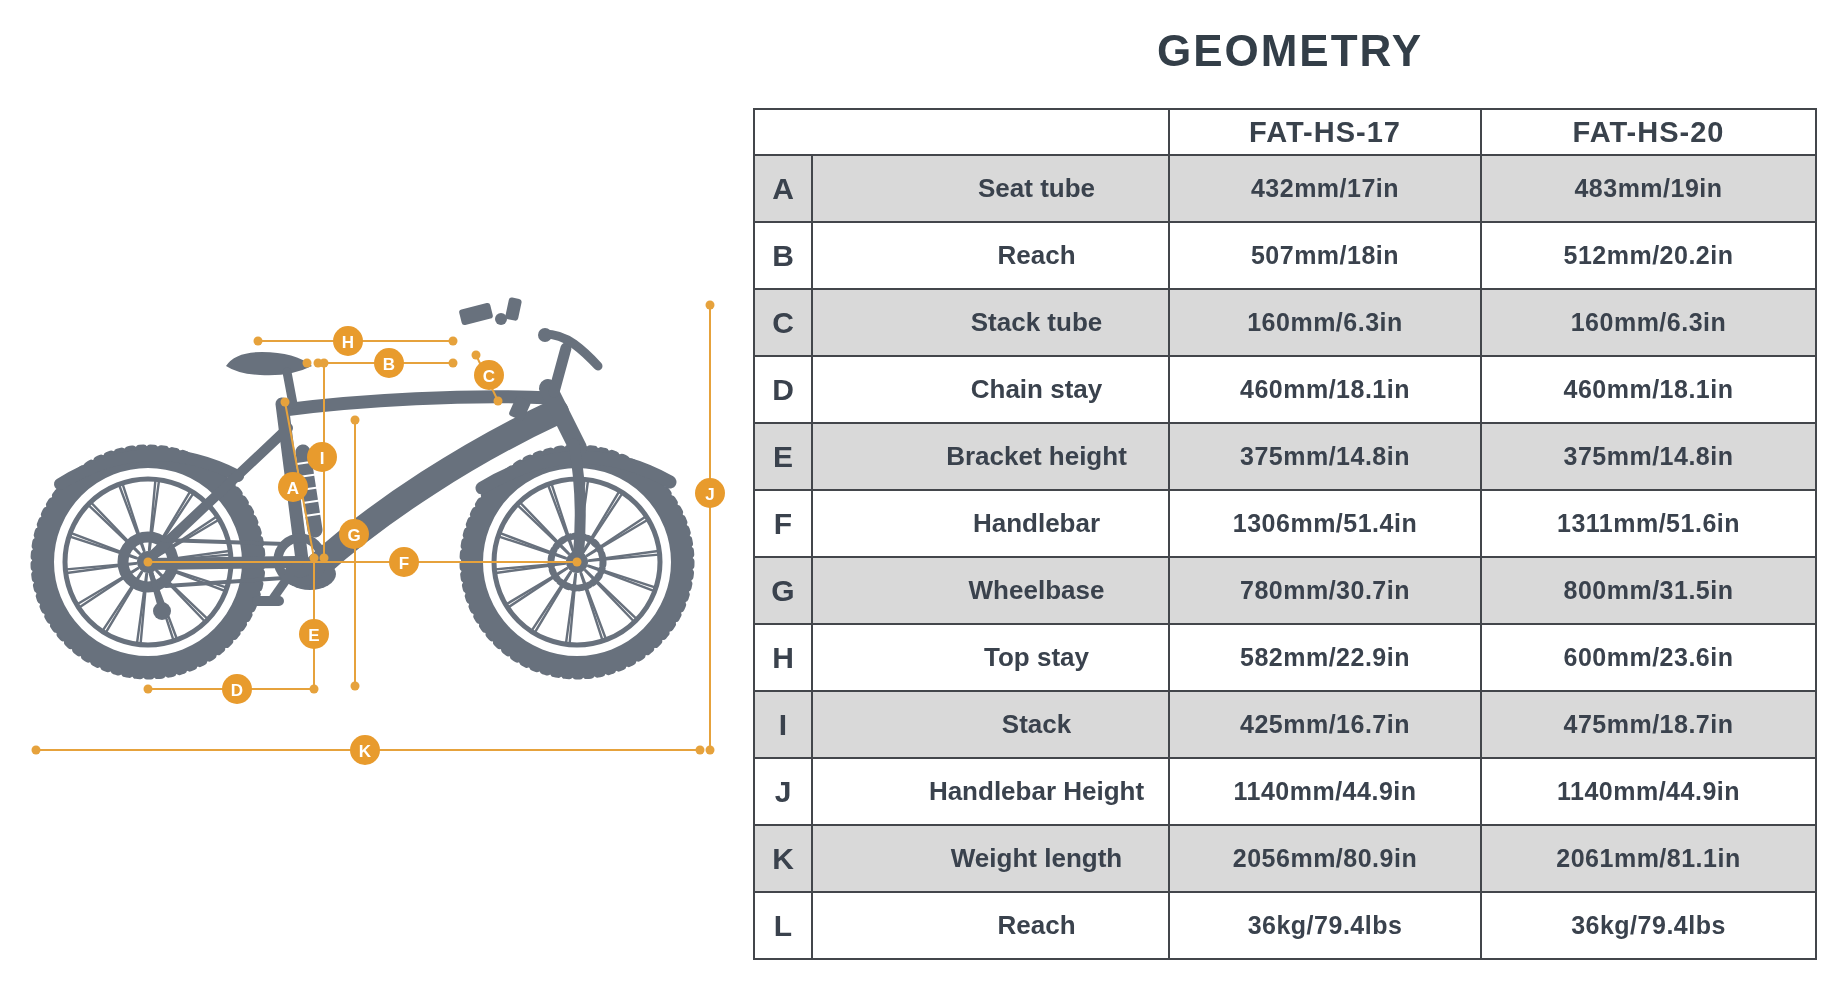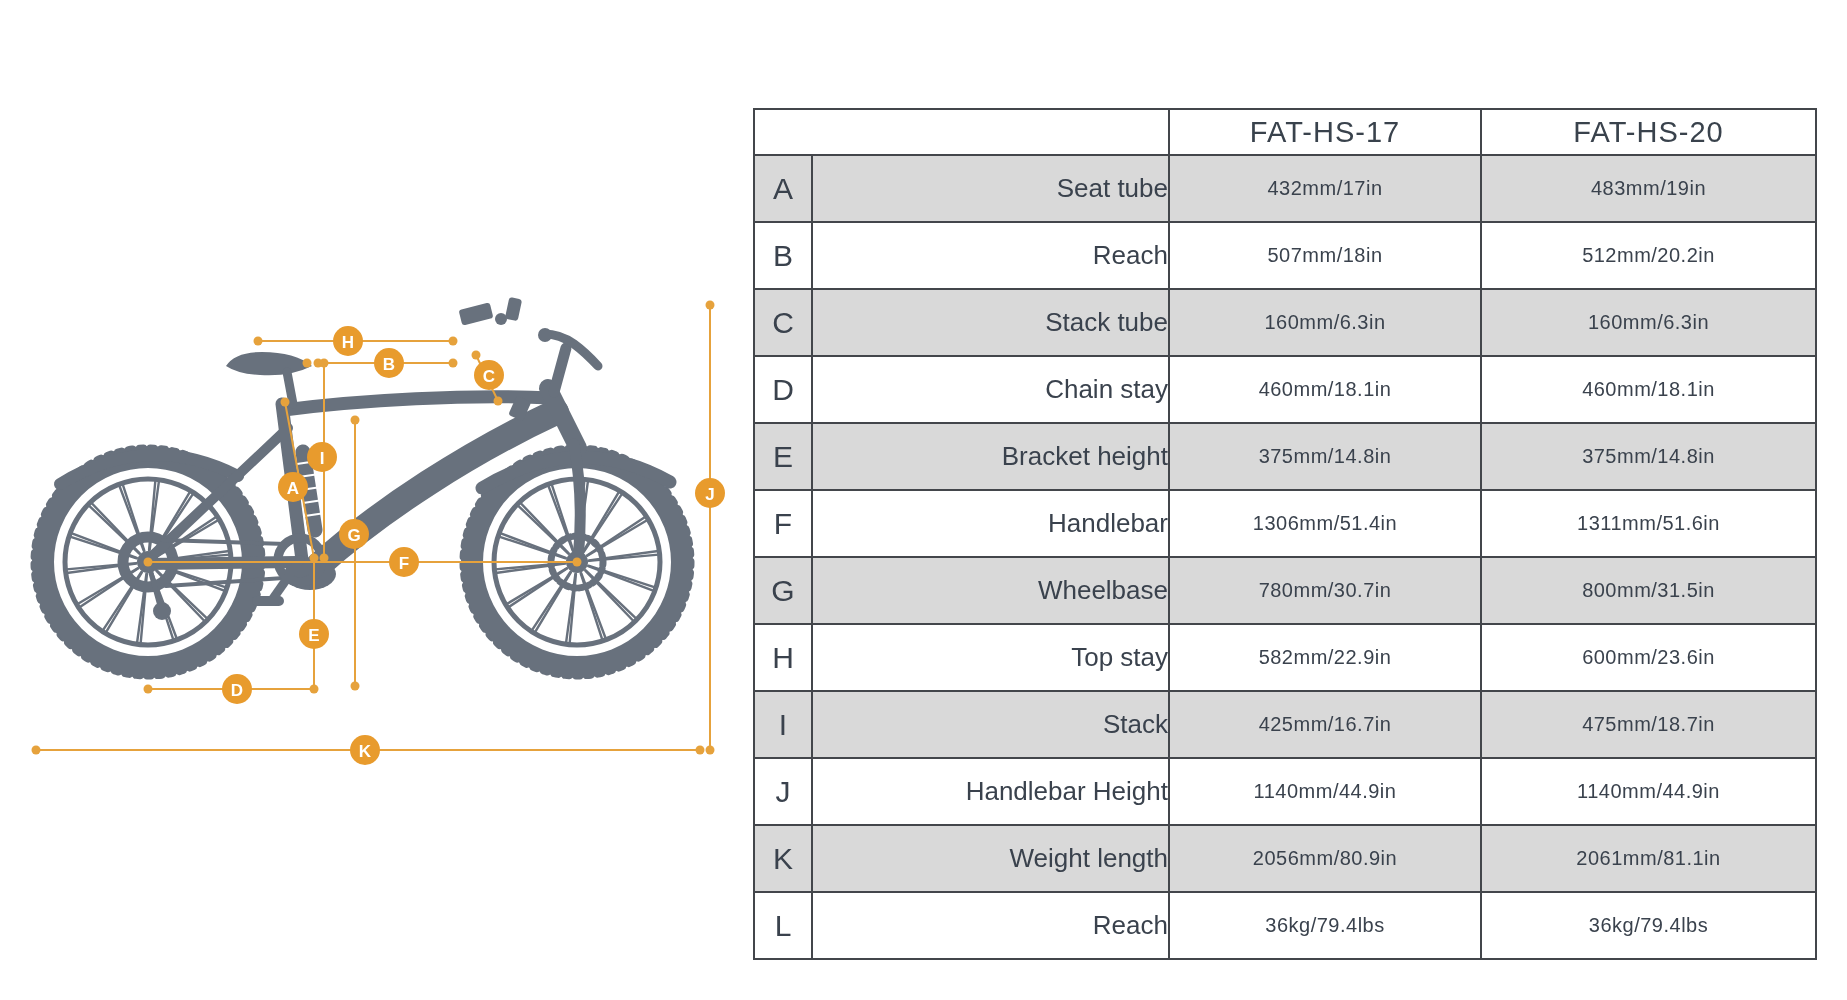--- a/index.html
+++ b/index.html
@@ -11,38 +11,39 @@
     position:absolute;left:1290px;top:26px;transform:translateX(-50%);
     font-size:44px;font-weight:800;letter-spacing:2px;color:#333e48;white-space:nowrap;
   }
   .geo-table{
     position:absolute;left:753px;top:108px;width:1062px;
     border-collapse:collapse;table-layout:fixed;
     color:#3a424d;
   }
   .geo-table th,.geo-table td{
     border:2px solid #43464b;
-    font-weight:400;
+    font-weight:700;
     padding:0;
     vertical-align:middle;
     background:#ffffff;
   }
   .geo-table th{height:44px;font-size:29px;letter-spacing:1px;text-align:center;color:#39424c;}
   .geo-table td{height:65px;}
   .geo-table tr.striped td{background:#d9d9d9;}
   td.cell-letter{text-align:center;font-size:30px;}
-  td.cell-label{font-size:26px;padding-left:92px;text-align:right;}
-  td.cell-value{font-size:20px;text-align:center;letter-spacing:0.5px;}
+  td.cell-label{font-size:26px;padding-left:92px;text-align:center;}
+  td.cell-value{font-size:25px;text-align:center;letter-spacing:0.5px;}
   .diagram-svg{position:absolute;left:0;top:230px;}
 </style>
 </head>
 <body>
 
 <div class="page">
 
+  <div class="page-title">GEOMETRY</div>
 
   <svg class="diagram-svg" id="bike-diagram" width="740" height="560" viewBox="0 230 740 560">
     <g id="bike" fill="none" stroke="#68717d" stroke-linecap="round" stroke-linejoin="round">
 
       <g>
         <circle cx="148" cy="562" r="114" stroke-width="7" stroke-dasharray="4 7"></circle>
         <circle cx="148" cy="562" r="105" stroke-width="22"></circle>
         <circle cx="148" cy="562" r="83" stroke-width="5"></circle>
         <g id="rear-spokes" stroke-width="2.4">
             <line x1="159.95143279614393" y1="560.9214574096238" x2="229.66812410698353" y2="554.6299589657631"></line>

